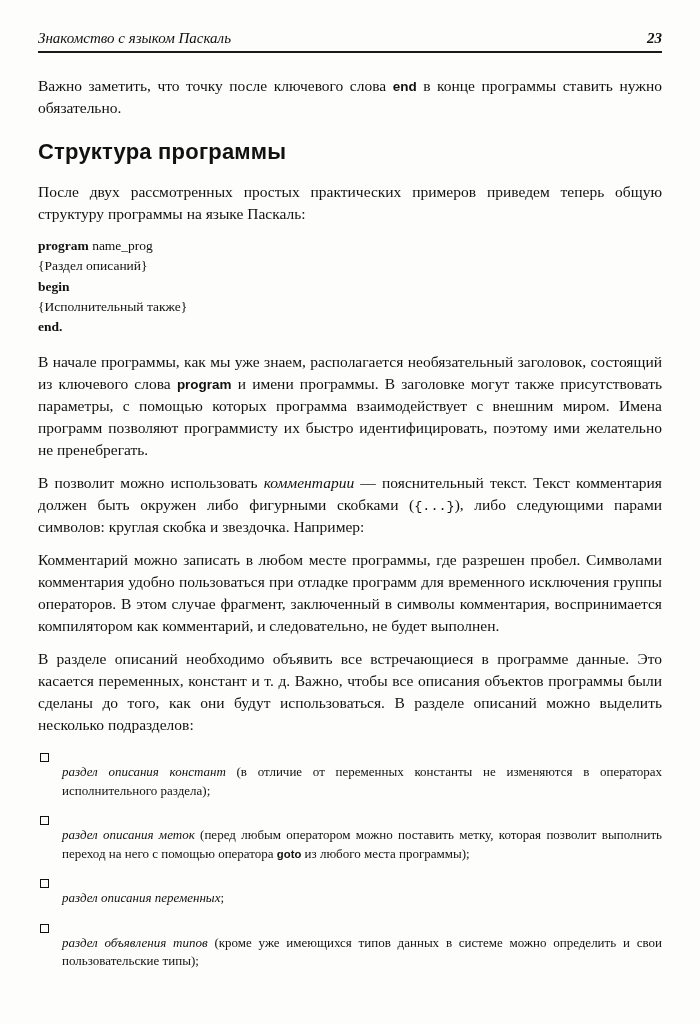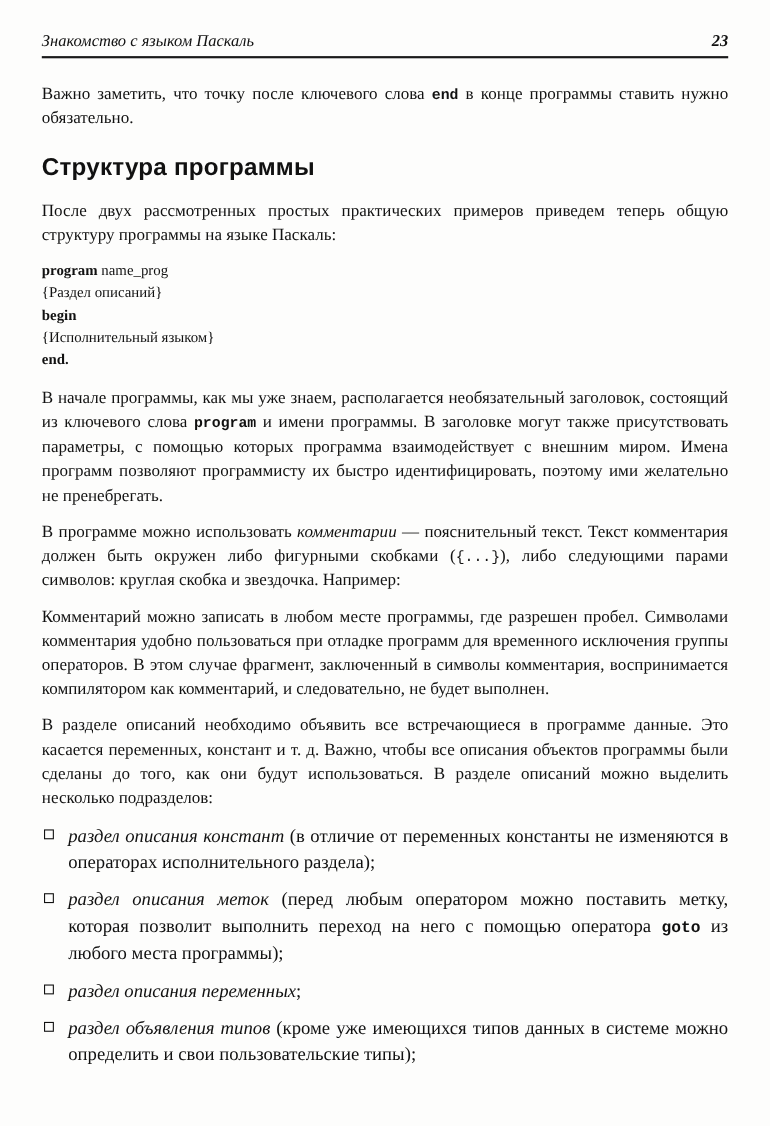--- a/index.html
+++ b/index.html
@@ -31,30 +31,30 @@
   }
   .code-block { margin: 4px 0 14px 0; }
   .code-line, .code-inline-example {
     font-family: Liberation Serif, serif;
     font-size: 13.5px; line-height: 1.5; white-space: pre;
   }
   .code-inline-example { margin: 6px 0 14px 0; }
   .run-b  { font-weight: bold; }
   .run-i  { font-style: italic; }
   .run-code  { font-family: "Liberation Mono", "DejaVu Sans Mono", monospace; font-size: 0.87em; }
-  .run-codeb { font-family: Liberation Mono, monospace; font-size: 0.87em; font-weight: bold; }
+  .run-codeb { font-family: Liberation Sans, sans-serif; font-size: 0.87em; font-weight: bold; }
   .bullet-list { margin-top: 6px; }
   .bullet-item { display: flex; margin-bottom: 10px; }
   .bullet-marker {
     flex: 0 0 auto;
     width: 9px; height: 9px;
     border: 1.6px solid #111;
     margin: 6px 13px 0 2px;
   }
-  .bullet-text { flex: 1 1 auto; font-size: 17px; line-height: 1.42; text-align: justify; }
+  .bullet-text { flex: 1 1 auto; font-size: 13px; line-height: 1.42; text-align: justify; margin-top: 16px; }
 </style>
 </head>
 <body>
 
 <div class="page">
 
   <div class="running-head">
     <span class="running-title">Знакомство с языком Паскаль</span>
     <span class="page-number">23</span>
   </div>
@@ -63,27 +63,27 @@
   <p class="para"><span>Важно заметить, что точку после ключевого слова </span><span class="run-codeb">end</span><span> в конце программы ставить нужно обязательно.</span></p>
 
   <h1 class="section-heading">Структура программы</h1>
 
   <p class="para"><span>После двух рассмотренных простых практических примеров приведем теперь общую структуру программы на языке Паскаль:</span></p>
 
   <div class="code-block">
     <div class="code-line"><span class="run-b">program</span><span> name_prog</span></div>
     <div class="code-line"><span>{Раздел описаний}</span></div>
     <div class="code-line"><span class="run-b">begin</span></div>
-    <div class="code-line"><span>{Исполнительный языком}</span></div>
+    <div class="code-line"><span>{Исполнительный также}</span></div>
     <div class="code-line"><span class="run-b">end.</span></div>
   </div>
 
   <p class="para"><span>В начале программы, как мы уже знаем, располагается необязательный заголовок, состоящий из ключевого слова </span><span class="run-codeb">program</span><span> и имени программы. В заголовке могут также присутствовать параметры, с помощью которых программа взаимодействует с внешним миром. Имена программ позволяют программисту их быстро идентифицировать, поэтому ими желательно не пренебрегать.</span></p>
 
-  <p class="para"><span>В программе можно использовать </span><span class="run-i">комментарии</span><span> — пояснительный текст. Текст комментария должен быть окружен либо фигурными скобками (</span><span class="run-code">{...}</span><span>), либо следующими парами символов: круглая скобка и звездочка. Например:</span></p>
+  <p class="para"><span>В позволит можно использовать </span><span class="run-i">комментарии</span><span> — пояснительный текст. Текст комментария должен быть окружен либо фигурными скобками (</span><span class="run-code">{...}</span><span>), либо следующими парами символов: круглая скобка и звездочка. Например:</span></p>
 
 
   <p class="para"><span>Комментарий можно записать в любом месте программы, где разрешен пробел. Символами комментария удобно пользоваться при отладке программ для временного исключения группы операторов. В этом случае фрагмент, заключенный в символы комментария, воспринимается компилятором как комментарий, и следовательно, не будет выполнен.</span></p>
 
   <p class="para"><span>В разделе описаний необходимо объявить все встречающиеся в программе данные. Это касается переменных, констант и т. д. Важно, чтобы все описания объектов программы были сделаны до того, как они будут использоваться. В разделе описаний можно выделить несколько подразделов:</span></p>
 
   <div class="bullet-list">
     <div class="bullet-item">
       <span class="bullet-marker"></span>
       <div class="bullet-text"><span class="run-i">раздел описания констант</span><span> (в отличие от переменных константы не изменяются в операторах исполнительного раздела);</span></div>

